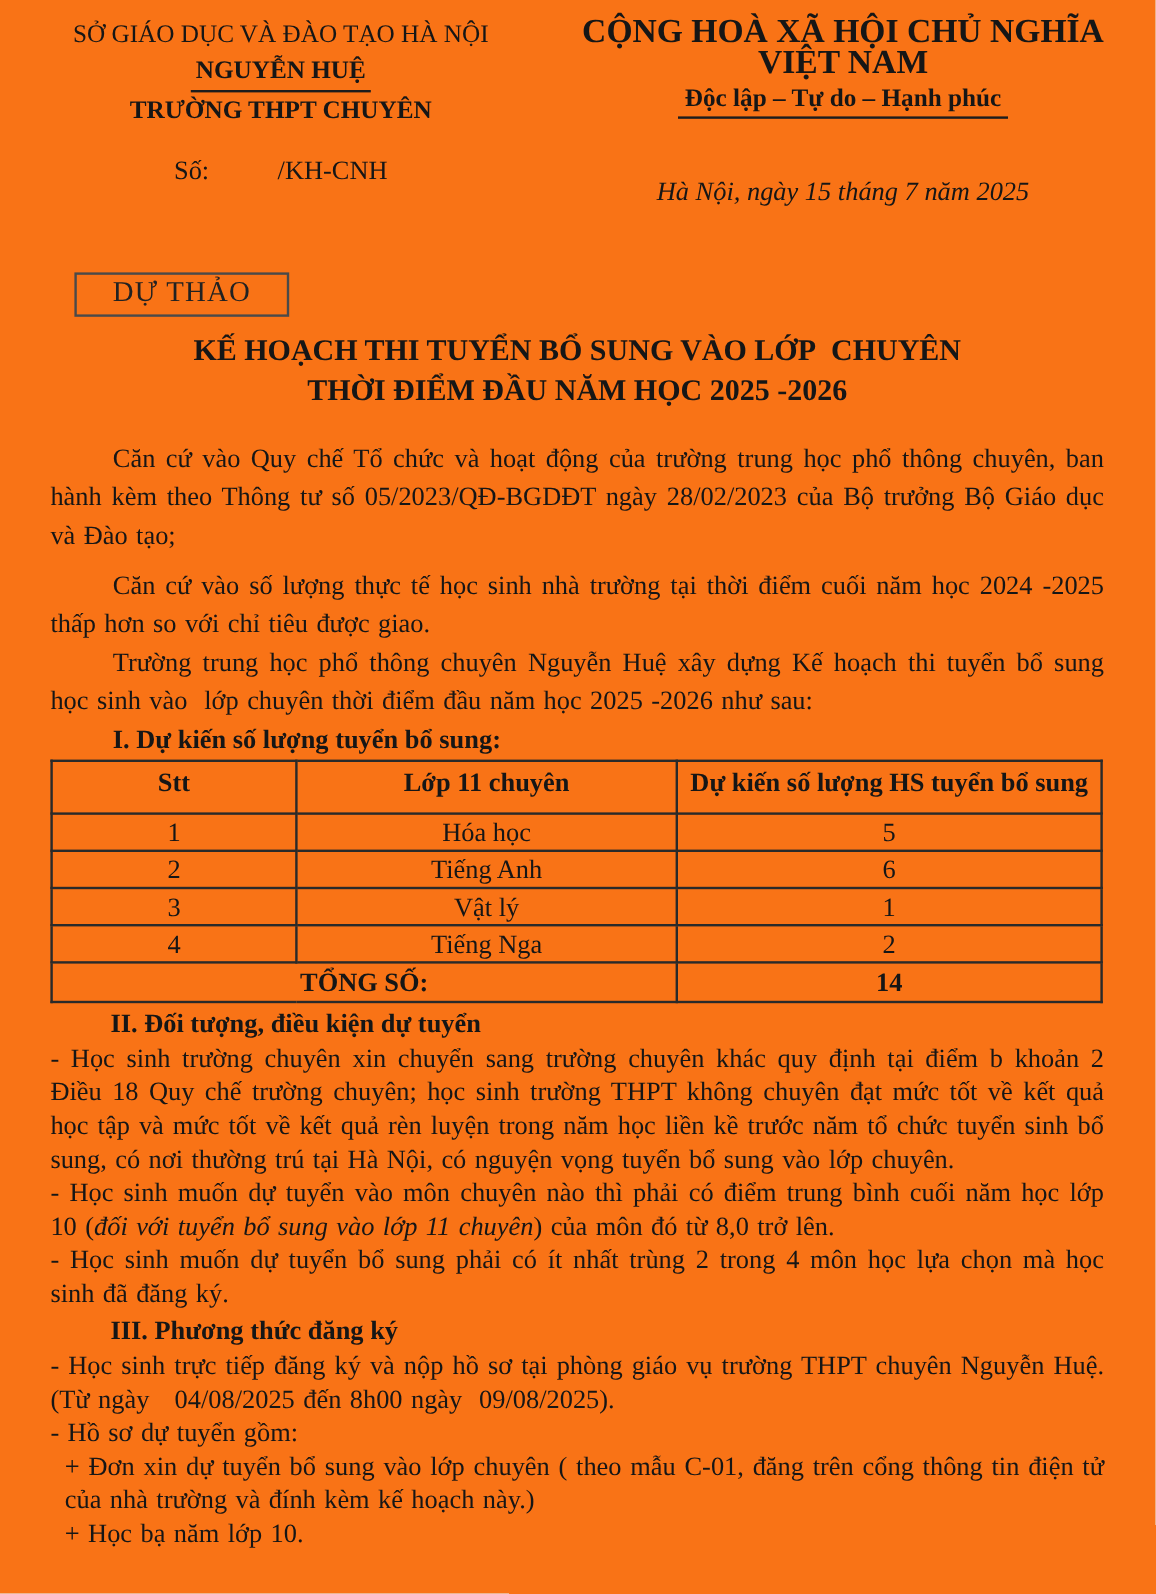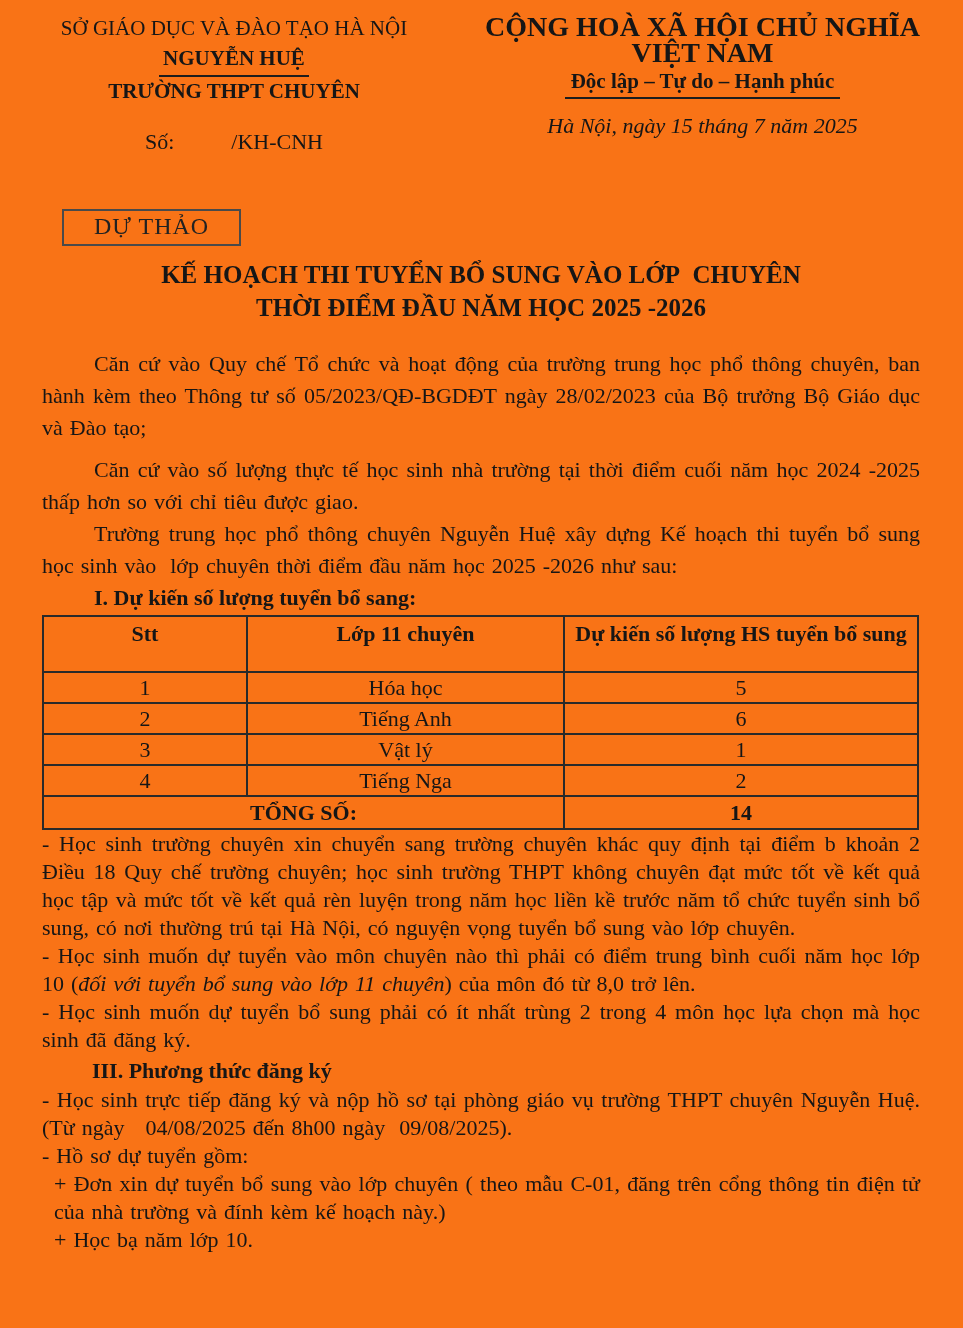--- a/index.html
+++ b/index.html
@@ -13,42 +13,42 @@
   .hdr-left { width:444px; text-align:center; }
   .hdr-right { flex:1; text-align:center; }
   .h-line1 { font-size:21px; line-height:28px; }
   .h-bold  { font-size:21px; line-height:28px; font-weight:bold; }
   .h-underline-wrap { margin-top:2px; }
   .h-underline { display:inline-block; border-bottom:2px solid #1d1d1d; padding:0 4px 3px; }
   .doc-number { font-size:22px; margin-top:24px; }
   .motto-underline { display:inline-block; border-bottom:2px solid #1d1d1d; padding:0 6px 3px; }
   .r-line1 { font-size:28px; line-height:26px; font-weight:bold; }
   .r-line2 { font-size:21px; font-weight:bold; margin-top:3px; }
-  .date-line { font-size:22px; font-style:italic; margin-top:14px; }
+  .date-line { font-size:22px; font-style:italic; margin-top:48px; }
   
   .doc-body { padding:0 43px 0 42px; }
   .draft-box {
     display:inline-block; margin:54px 0 0 20px; border:2px solid #4a4a4a;
     padding:2px 30px 4px; font-size:24px; letter-spacing:1px; color:#222;
   }
   .doc-title { text-align:center; font-weight:bold; font-size:25px; line-height:33px; margin-top:12px; }
   .preamble { margin-top:24px; }
   .preamble p {
     font-size:22px; line-height:32px; margin:0 0 10px; text-align:justify;
     text-indent:52px; word-spacing:1.5px;
   }
   .preamble p.tight { margin-bottom:0; }
   .sec-heading { font-size:22px; line-height:28px; font-weight:bold; margin:2px 0 2px; padding-left:52px; }
   
   table.plan { border-collapse:collapse; width:875px; table-layout:fixed; margin-top:3px; }
   table.plan col.c1 { width:204px; } table.plan col.c2 { width:317px; } table.plan col.c3 { width:354px; }
   table.plan th, table.plan td {
     border:2px solid #2a2a2a; text-align:center; font-size:22px; padding:1px 6px; box-sizing:border-box;
   }
-  table.plan th { font-weight:bold; line-height:27px; height:56px; vertical-align:top; padding-top:3px; }
+  table.plan th { font-weight:bold; line-height:27px; height:44px; vertical-align:top; padding-top:3px; }
   table.plan td { height:29px; line-height:27px; }
   table.plan .total td { font-weight:bold; height:33px; }
   
   .sec-items p { font-size:22px; line-height:28px; margin:0; text-align:justify; word-spacing:1.5px; }
   .sec-items p.plus { padding-left:12px; }
   .sec2-heading, .sec3-heading { font-size:22px; line-height:30px; font-weight:bold; margin:2px 0 0; padding-left:50px; }
   i { font-style:italic; }
 </style>
 </head>
 <body>
@@ -85,21 +85,21 @@
       <div>KẾ HOẠCH THI TUYỂN BỔ SUNG VÀO LỚP&nbsp; CHUYÊN</div>
       <div>THỜI ĐIỂM ĐẦU NĂM HỌC 2025 -2026</div>
     </div>
 
     <div class="preamble">
       <p>Căn cứ vào Quy chế Tổ chức và hoạt động của trường trung học phổ thông chuyên, ban hành kèm theo Thông tư số 05/2023/QĐ-BGDĐT ngày 28/02/2023 của Bộ trưởng Bộ Giáo dục và Đào tạo;</p>
       <p class="tight">Căn cứ vào số lượng thực tế học sinh nhà trường tại thời điểm cuối năm học 2024 -2025 thấp hơn so với chỉ tiêu được giao.</p>
       <p class="tight">Trường trung học phổ thông chuyên Nguyễn Huệ xây dựng Kế hoạch thi tuyển bổ sung học sinh vào&nbsp; lớp chuyên thời điểm đầu năm học 2025 -2026 như sau:</p>
     </div>
 
-    <div class="sec-heading">I. Dự kiến số lượng tuyển bổ sang:</div>
+    <div class="sec-heading">I. Dự kiến số lượng tuyển bổ sung:</div>
 
     <table class="plan">
       <colgroup>
           <col class="c1">
           <col class="c2">
           <col class="c3">
         </colgroup>
       <thead>
         <tr>
           <th>Stt</th>
@@ -128,20 +128,21 @@
           <td>Tiếng Nga</td>
           <td>2</td>
         </tr>
         <tr class="total">
           <td colspan="2">TỔNG SỐ:</td>
           <td>14</td>
         </tr>
       </tbody>
     </table>
 
+    <div class="sec2-heading">II. Đối tượng, điều kiện dự tuyển</div>
     <div class="sec-items">
       <p>- Học sinh trường chuyên xin chuyển sang trường chuyên khác quy định tại điểm b khoản 2 Điều 18 Quy chế trường chuyên; học sinh trường THPT không chuyên đạt mức tốt về kết quả học tập và mức tốt về kết quả rèn luyện trong năm học liền kề trước năm tổ chức tuyển sinh bổ sung, có nơi thường trú tại Hà Nội, có nguyện vọng tuyển bổ sung vào lớp chuyên.</p>
       <p><span>- Học sinh muốn dự tuyển vào môn chuyên nào thì phải có điểm trung bình cuối năm học lớp 10 (</span><i>đối với tuyển bổ sung vào lớp 11 chuyên</i><span>) của môn đó từ 8,0 trở lên.</span></p>
       <p>- Học sinh muốn dự tuyển bổ sung phải có ít nhất trùng 2 trong 4 môn học lựa chọn mà học sinh đã đăng ký.</p>
     </div>
 
     <div class="sec3-heading">III. Phương thức đăng ký</div>
     <div class="sec-items">
       <p>- Học sinh trực tiếp đăng ký và nộp hồ sơ tại phòng giáo vụ trường THPT chuyên Nguyễn Huệ. (Từ ngày&nbsp;&nbsp; 04/08/2025 đến 8h00 ngày&nbsp; 09/08/2025).</p>
       <p>- Hồ sơ dự tuyển gồm:</p>

